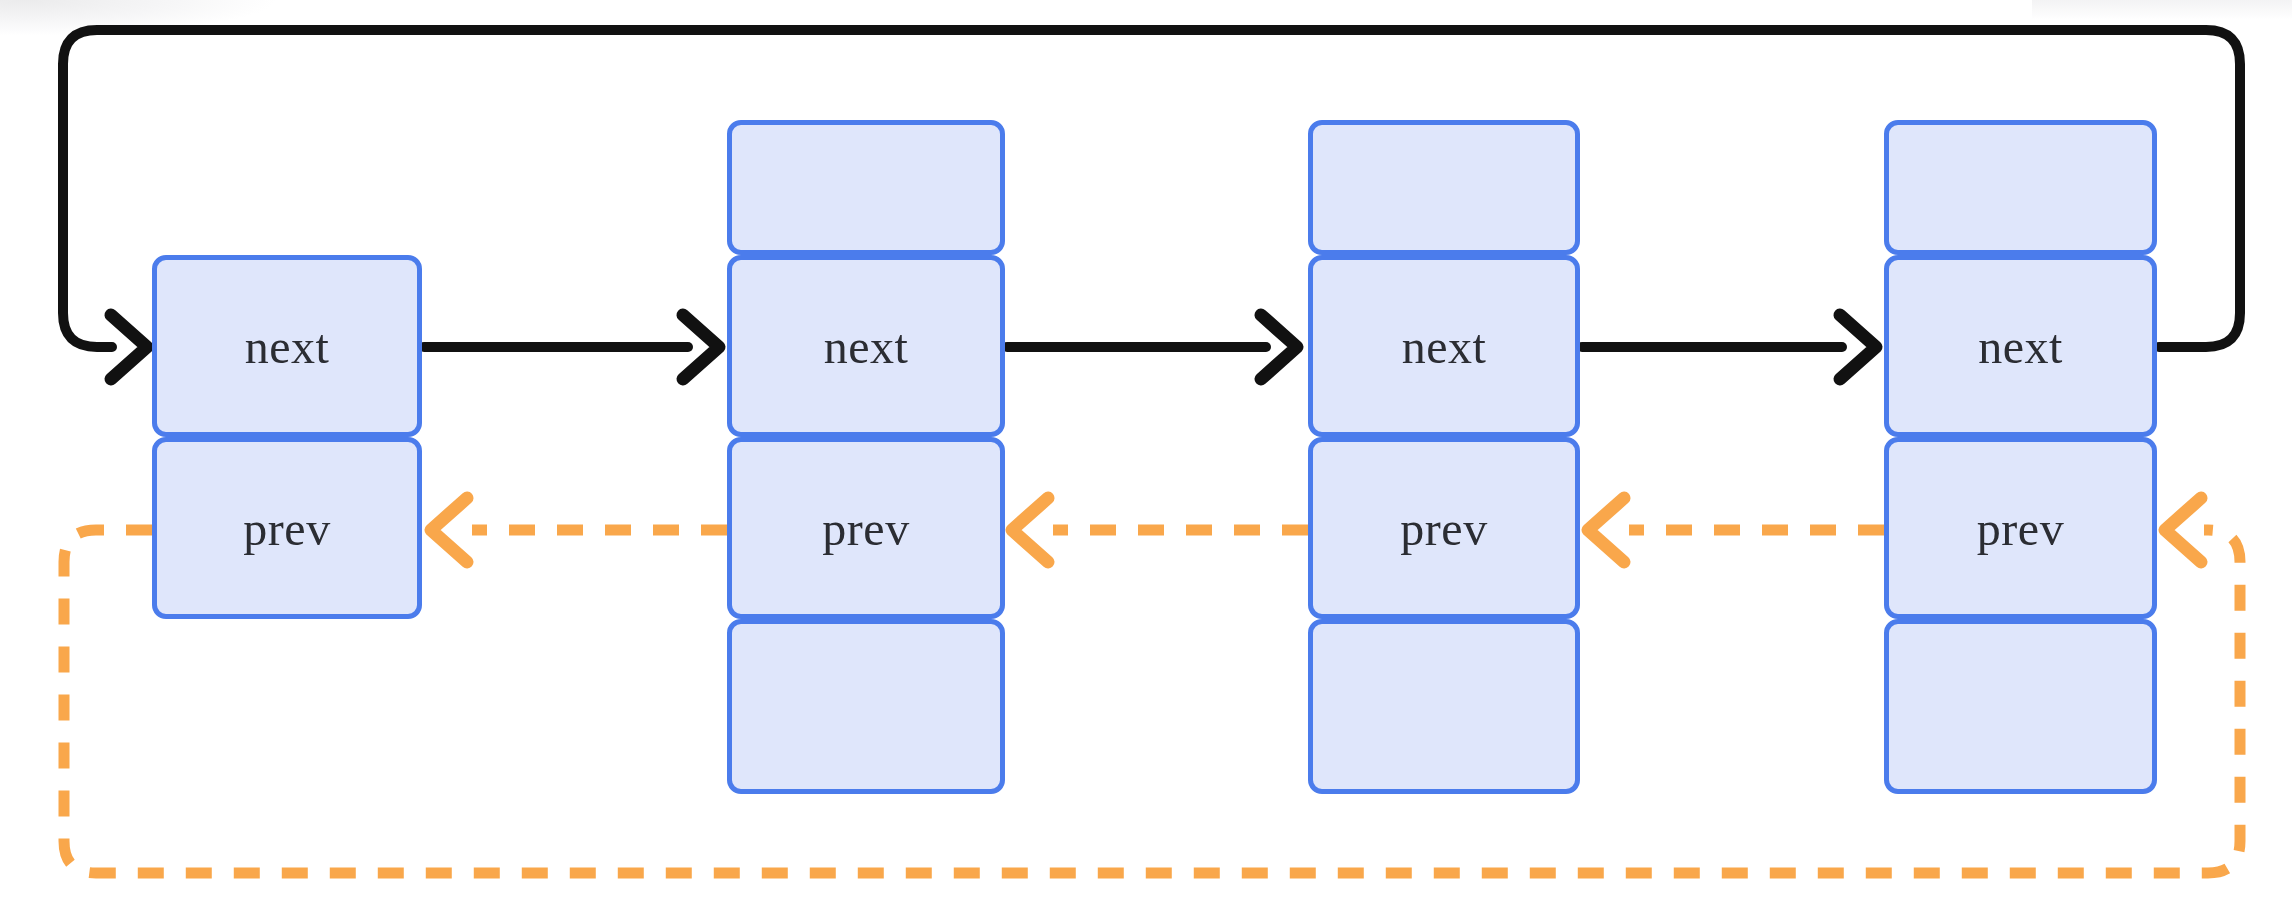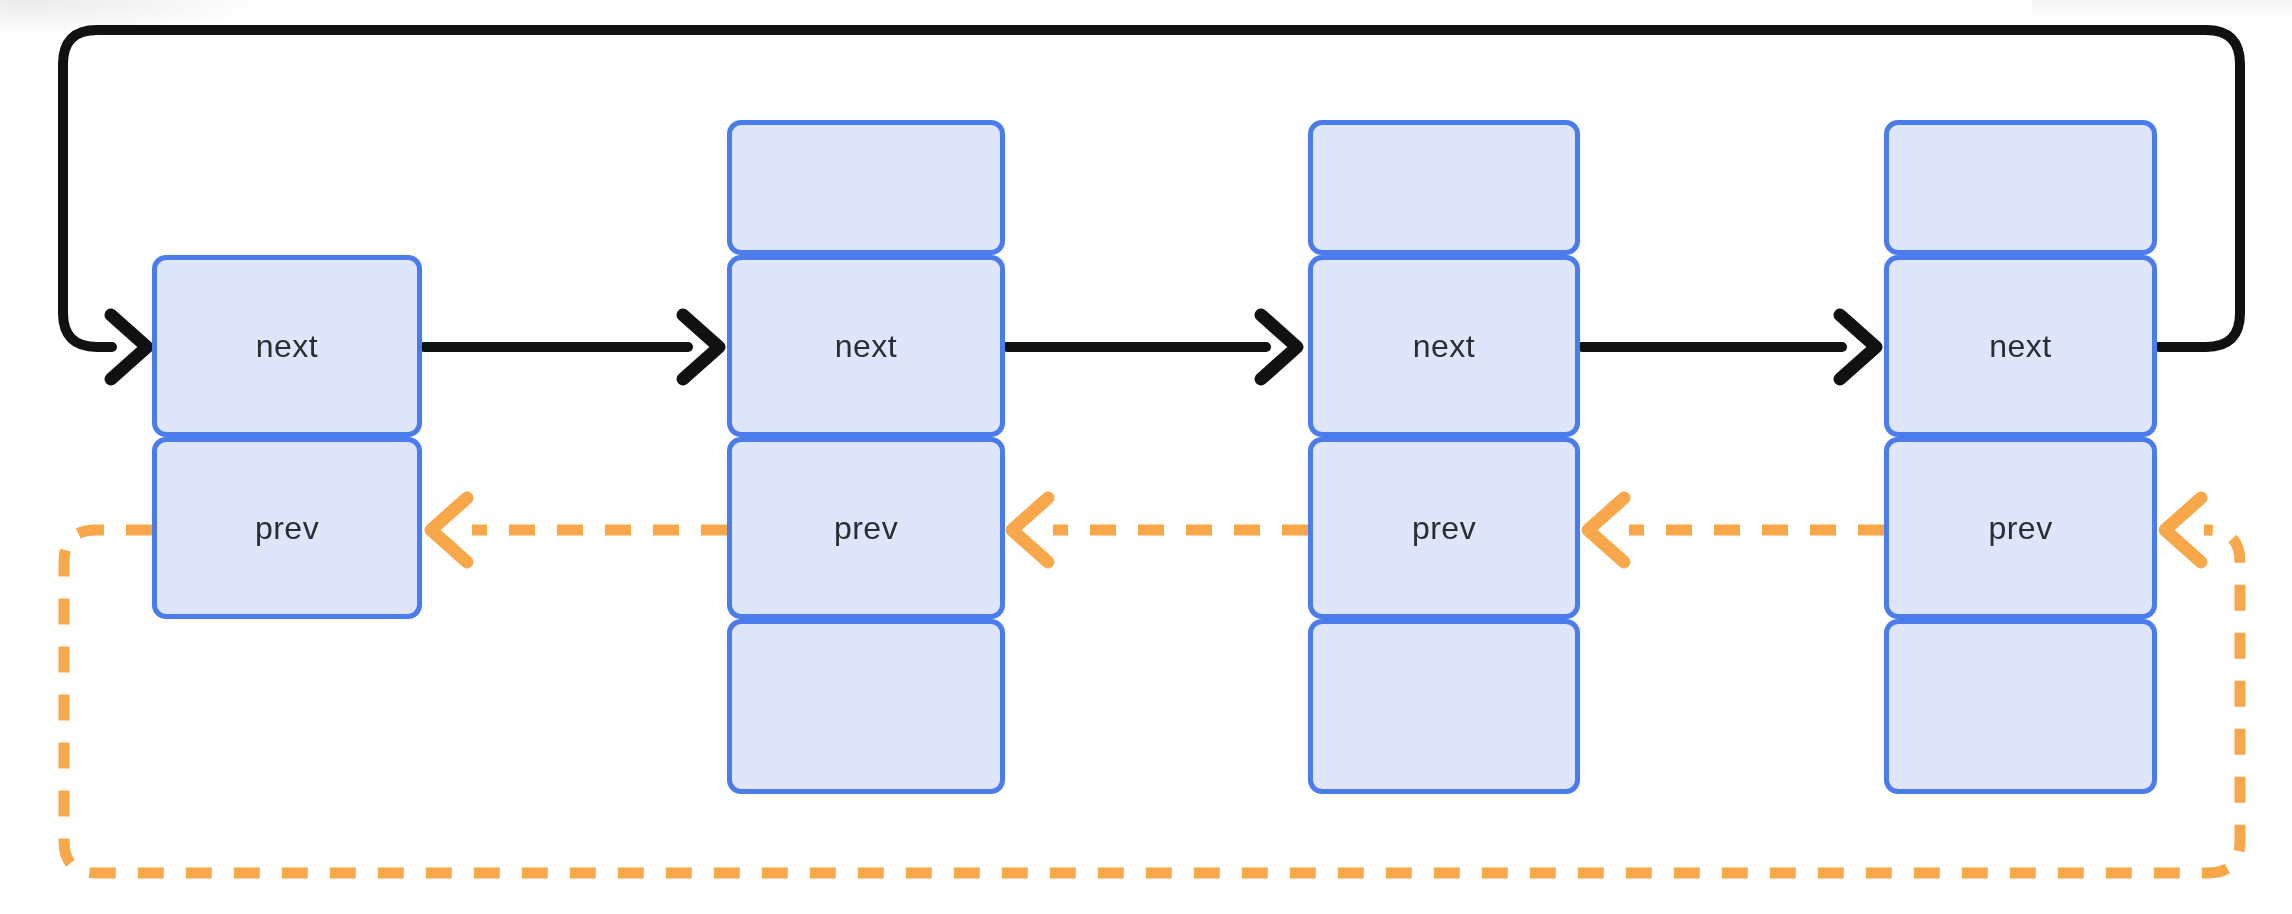--- a/index.html
+++ b/index.html
@@ -58,23 +58,24 @@
     background: var(--node-fill, #dfe6fb);
     border-radius: 14px;
     display: flex;
     align-items: center;
     justify-content: center;
   }
   .cell.pointer { height: 182px; }
   .cell.data-top { height: 135px; }
   .cell.data-bottom { height: 175px; }
   .cell-label {
-    font-size: 32px;
+    font-size: 48px;
     color: var(--label-text, #2b2d33);
     letter-spacing: 0.5px;
+    font-family: Liberation Serif, serif;
   }
 </style>
 </head>
 <body>
 
 <div class="canvas">
 
   <div class="artifact-tl"></div>
   <div class="artifact-tr"></div>
 

